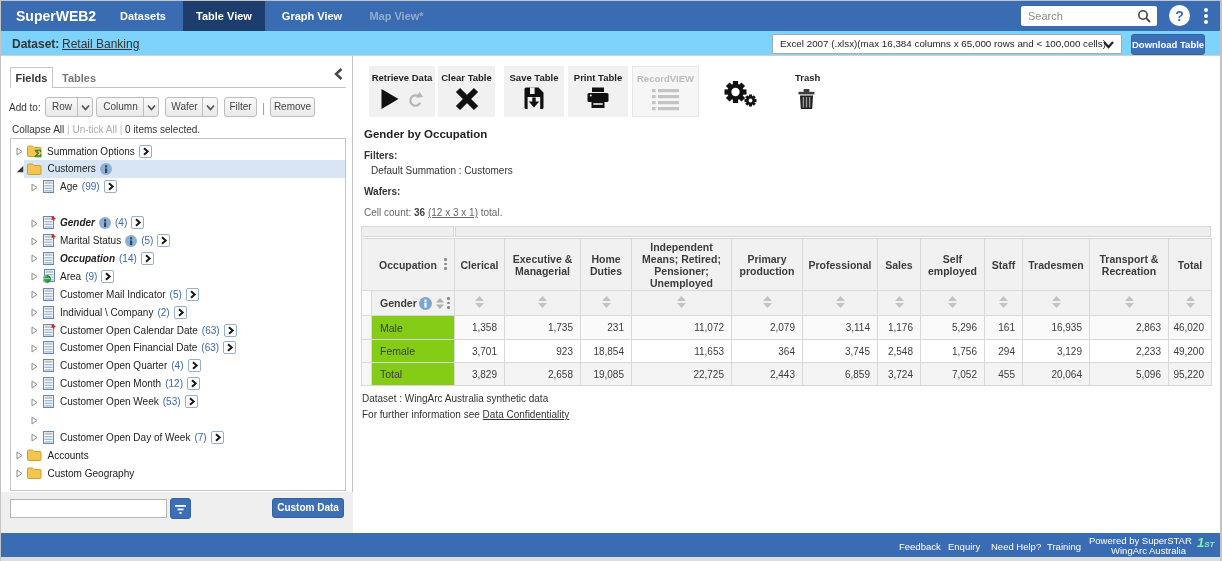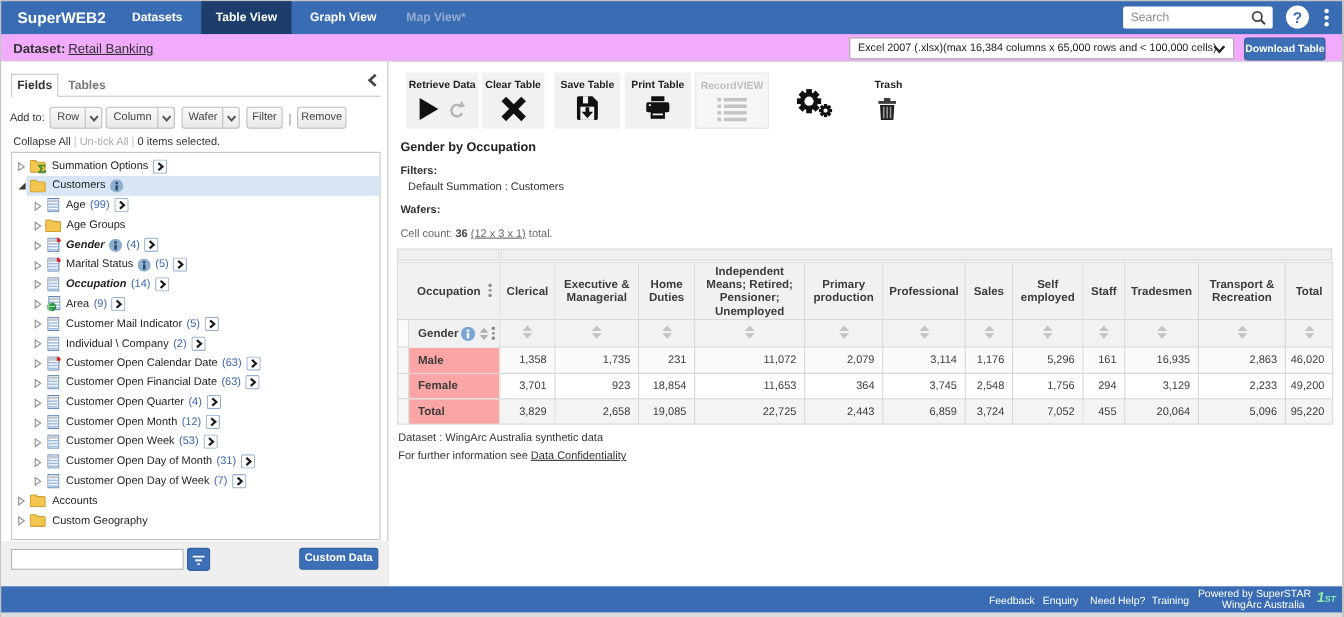--- a/index.html
+++ b/index.html
@@ -17,21 +17,21 @@
 #tab-tableview { left:183px; width:82px; background:#1d3e6d; }
 #tab-graphview { left:265px; width:94px; }
 #tab-mapview { left:349px; width:95px; color:#94abce; }
 #searchbox { left:1021px; top:6px; width:136px; height:20px; background:#fff; border-radius:2px; }
 #searchbox span { position:absolute; left:7px; top:4px; font-size:11px; color:#8a8a8a; }
 #helpcirc { left:1169px; top:5px; width:21px; height:21px; background:#fff; border-radius:50%;
   text-align:center; font-size:14px; font-weight:bold; color:#3a6cb4; line-height:22px; }
 .vdots { width:4px; height:4px; background:#fff; border-radius:50%; position:absolute; left:0; }
 
 
-#dsbar { left:1px; top:31px; width:1219px; height:25px; background:#f0abfc; border-bottom:1px solid #d0d0d0; }
+#dsbar { left:1px; top:31px; width:1219px; height:25px; background:#7dd3fc; border-bottom:1px solid #d0d0d0; }
 #dsbar .lbl { position:absolute; left:11px; top:6px; font-size:12px; font-weight:bold; color:#333; }
 #dsbar .lnk { position:absolute; left:61px; top:6px; font-size:12px; color:#333; text-decoration:underline; white-space:nowrap; }
 #exportsel { position:absolute; left:771px; top:3px; width:350px; height:20px; background:#fff;
   border:1px solid #aaa; border-radius:2px; font-size:9.8px; color:#222; line-height:18px; padding-left:7px;
   white-space:nowrap; overflow:hidden; }
 #dlbtn { position:absolute; left:1130px; top:3px; width:74px; height:21px; background:#3d6fb6;
   border:1px solid #33619f; border-radius:3px; color:#fff; font-size:9.5px; font-weight:bold;
   text-align:center; line-height:19px; white-space:nowrap; }
 
 
@@ -72,21 +72,21 @@
 
 .h1 { font-size:11.5px; font-weight:bold; color:#222; white-space:nowrap; }
 .h2 { font-size:10px; font-weight:bold; color:#333; white-space:nowrap; }
 .body11 { font-size:10px; color:#333; white-space:nowrap; }
 
 
 #dtable { position:absolute; left:361px; top:238px; border-collapse:collapse; table-layout:fixed; }
 #dtable td, #dtable th { border:1px solid #d8d8d8; font-size:10px; color:#3c3c3c; overflow:hidden; }
 #dtable th { background:#f1f1f1; font-weight:bold; text-align:center; vertical-align:middle; font-size:10.5px; line-height:12px; padding:0 2px; }
 #dtable td.num { text-align:right; padding-right:7px; }
-#dtable td.rlbl { font-weight:bold; padding-left:8px; background:#fca5a5; font-size:10.5px; }
+#dtable td.rlbl { font-weight:normal; padding-left:8px; background:#84cc16; font-size:10.5px; }
 #dtable .grip { background:#f6f6f6; }
 #dtable td.sortcell { background:#f2f2f2; text-align:center; vertical-align:middle; }
 .kebab { display:inline-block; width:3px; }
 .kebab i { display:block; width:2.5px; height:2.5px; border-radius:50%; background:#8a8a8a; margin-bottom:2px; }
 
 
 #footer { left:1px; top:533px; width:1219px; height:24px; background:#3a6cb4; }
 #footer .flink { position:absolute; top:8px; font-size:9.5px; color:#fff; white-space:nowrap; }
 .edge { background:#c3c3c3; }
 </style>
@@ -201,31 +201,20 @@
             <rect x="1.5" y="10.2" width="8" height="1.4" fill="#9dbbdf"></rect>
           </svg>
           <span>Age</span>
           <span class="cnt">(99)</span>
           <svg class="min" width="13" height="13" viewBox="0 0 13 13">
             <rect x="0.5" y="0.5" width="12" height="12" rx="1.5" fill="#fff" stroke="#94afd0"></rect>
             <path d="M5 3.2 L8.7 6.5 L5 9.8" fill="none" stroke="#1a1a1a" stroke-width="2"></path>
           </svg>
         </span>
       </div>
-  <div class="trow" style="top:56.7px">
-        <svg class="exp" style="left:19.5px;top:5px" width="7" height="9" viewBox="0 0 7 9">
-          <path d="M1 1 L6 4.5 L1 8 Z" fill="#fcfcfc" stroke="#8e8e8e" stroke-width="1"></path>
-        </svg>
-        <span class="anchor" style="left:32.0px">
-          <svg class="tico" style="margin-left:-2px; margin-right:4.5px" width="15" height="12" viewBox="0 0 15 12">
-            <path d="M0.5 2 a1 1 0 0 1 1 -1 h3.8 a1 1 0 0 1 .8 .4 l.9 1.1 h6 a1 1 0 0 1 1 1 v7 a1 1 0 0 1 -1 1 h-11.5 a1 1 0 0 1 -1 -1 z" fill="#f3c64f" stroke="#cf9f33" stroke-width="1"></path>
-          </svg>
-          <span>Age Groups</span>
-        </span>
-      </div>
   <div class="trow" style="top:74.6px">
         <svg class="exp" style="left:19.5px;top:5px" width="7" height="9" viewBox="0 0 7 9">
           <path d="M1 1 L6 4.5 L1 8 Z" fill="#fcfcfc" stroke="#8e8e8e" stroke-width="1"></path>
         </svg>
         <span class="anchor" style="left:32.0px">
           <svg class="tico" style="margin-right:4px" width="13" height="13" viewBox="0 0 13 13">
             <rect x="0.5" y="0.5" width="10" height="12" fill="#fff" stroke="#6288b8"></rect>
             <rect x="1.5" y="1.5" width="8" height="2.4" fill="#c3c7cc"></rect>
             <rect x="1.5" y="5" width="8" height="1.4" fill="#9dbbdf"></rect>
             <rect x="1.5" y="7.6" width="8" height="1.4" fill="#9dbbdf"></rect>
@@ -451,35 +440,20 @@
           <svg class="min" width="13" height="13" viewBox="0 0 13 13">
             <rect x="0.5" y="0.5" width="12" height="12" rx="1.5" fill="#fff" stroke="#94afd0"></rect>
             <path d="M5 3.2 L8.7 6.5 L5 9.8" fill="none" stroke="#1a1a1a" stroke-width="2"></path>
           </svg>
         </span>
       </div>
   <div class="trow" style="top:271.5px">
         <svg class="exp" style="left:19.5px;top:5px" width="7" height="9" viewBox="0 0 7 9">
           <path d="M1 1 L6 4.5 L1 8 Z" fill="#fcfcfc" stroke="#8e8e8e" stroke-width="1"></path>
         </svg>
-        <span class="anchor" style="left:32.0px">
-          <svg class="tico" width="11" height="13" viewBox="0 0 11 13">
-            <rect x="0.5" y="0.5" width="10" height="12" fill="#fff" stroke="#6288b8"></rect>
-            <rect x="1.5" y="1.5" width="8" height="2.4" fill="#c3c7cc"></rect>
-            <rect x="1.5" y="5" width="8" height="1.4" fill="#9dbbdf"></rect>
-            <rect x="1.5" y="7.6" width="8" height="1.4" fill="#9dbbdf"></rect>
-            <rect x="1.5" y="10.2" width="8" height="1.4" fill="#9dbbdf"></rect>
-          </svg>
-          <span>Customer Open Day of Month</span>
-          <span class="cnt">(31)</span>
-          <svg class="min" width="13" height="13" viewBox="0 0 13 13">
-            <rect x="0.5" y="0.5" width="12" height="12" rx="1.5" fill="#fff" stroke="#94afd0"></rect>
-            <path d="M5 3.2 L8.7 6.5 L5 9.8" fill="none" stroke="#1a1a1a" stroke-width="2"></path>
-          </svg>
-        </span>
       </div>
   <div class="trow" style="top:289.4px">
         <svg class="exp" style="left:19.5px;top:5px" width="7" height="9" viewBox="0 0 7 9">
           <path d="M1 1 L6 4.5 L1 8 Z" fill="#fcfcfc" stroke="#8e8e8e" stroke-width="1"></path>
         </svg>
         <span class="anchor" style="left:32.0px">
           <svg class="tico" width="11" height="13" viewBox="0 0 11 13">
             <rect x="0.5" y="0.5" width="10" height="12" fill="#fff" stroke="#6288b8"></rect>
             <rect x="1.5" y="1.5" width="8" height="2.4" fill="#c3c7cc"></rect>
             <rect x="1.5" y="5" width="8" height="1.4" fill="#9dbbdf"></rect>

